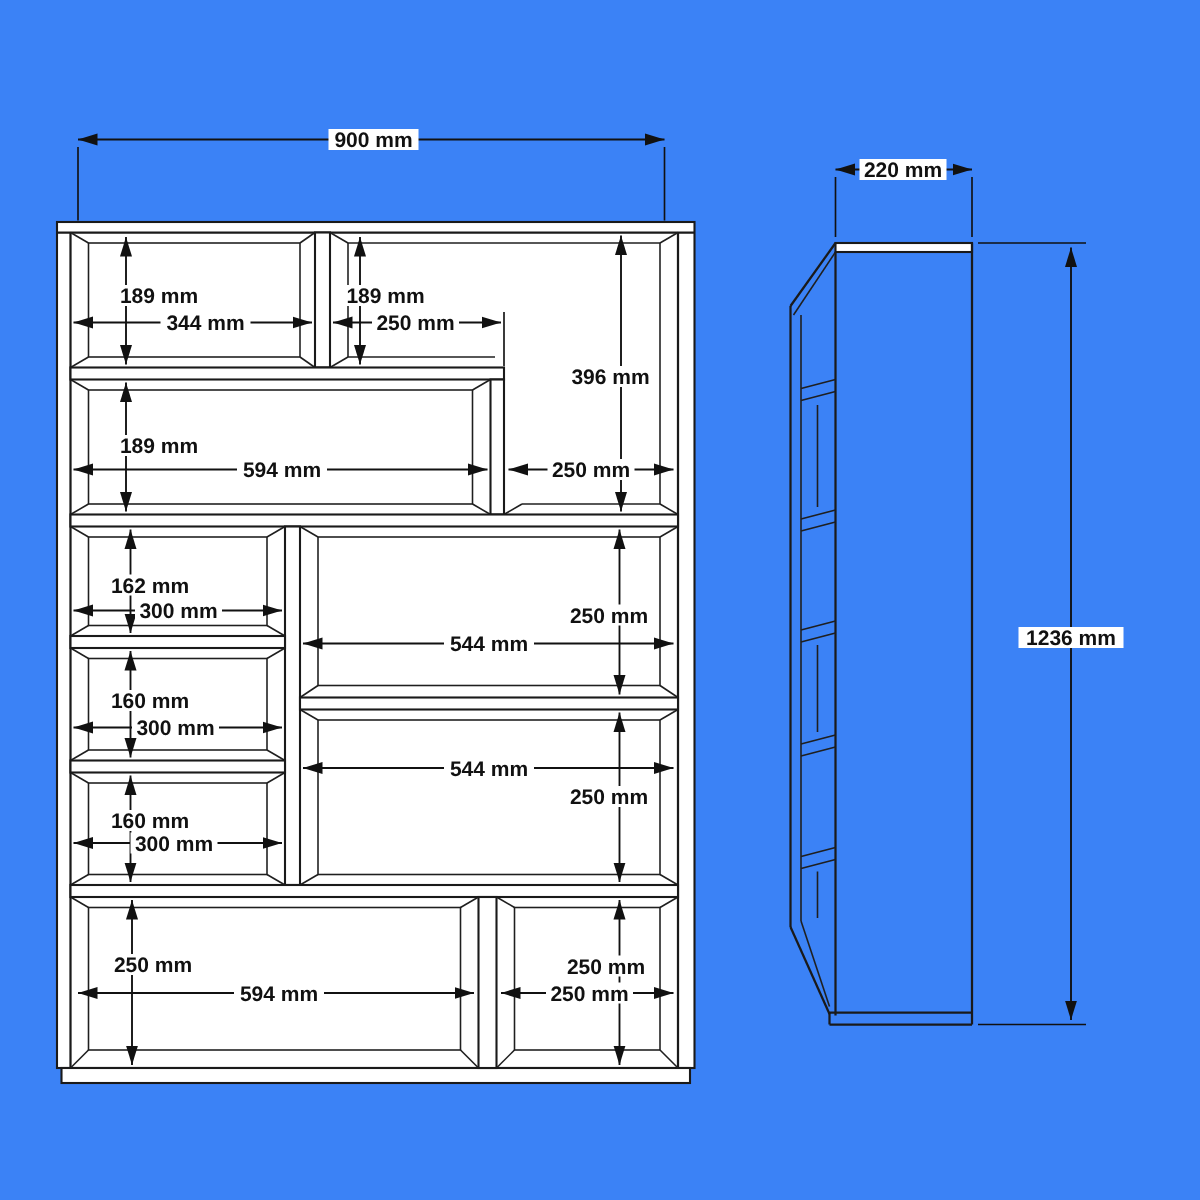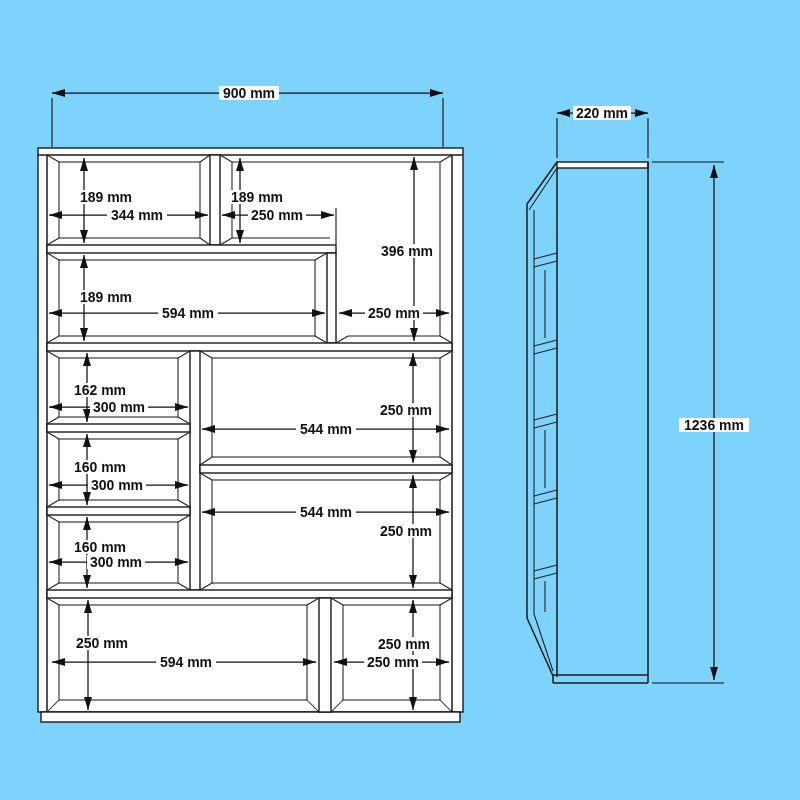--- a/index.html
+++ b/index.html
@@ -1,16 +1,16 @@
 <!DOCTYPE html>
 <html><head>
 <meta charset="utf-8">
 <style>
   html,body{margin:0;padding:0;background:#ffffff;}
-  .page{width:800px;height:800px;background:#7dd3fc;position:relative;overflow:hidden;}
+  .page{width:800px;height:800px;background:#3b82f6;position:relative;overflow:hidden;}
   svg{display:block;}
   .lbl{font-family:"Liberation Sans",sans-serif;font-weight:bold;font-size:14px;fill:#111;}
   .s  {stroke:#1a1a1a;stroke-width:1.5;fill:none;}          
   .w  {stroke:#1a1a1a;stroke-width:1.4;fill:#ffffff;}        
   .p  {stroke:#1f1f1f;stroke-width:1.05;fill:none;}          
   .d  {stroke:#111111;stroke-width:1.25;fill:none;}          
   .e  {stroke:#111111;stroke-width:1.1;fill:none;}           
   .bg {fill:#ffffff;stroke:none;}
 </style>
 </head>

